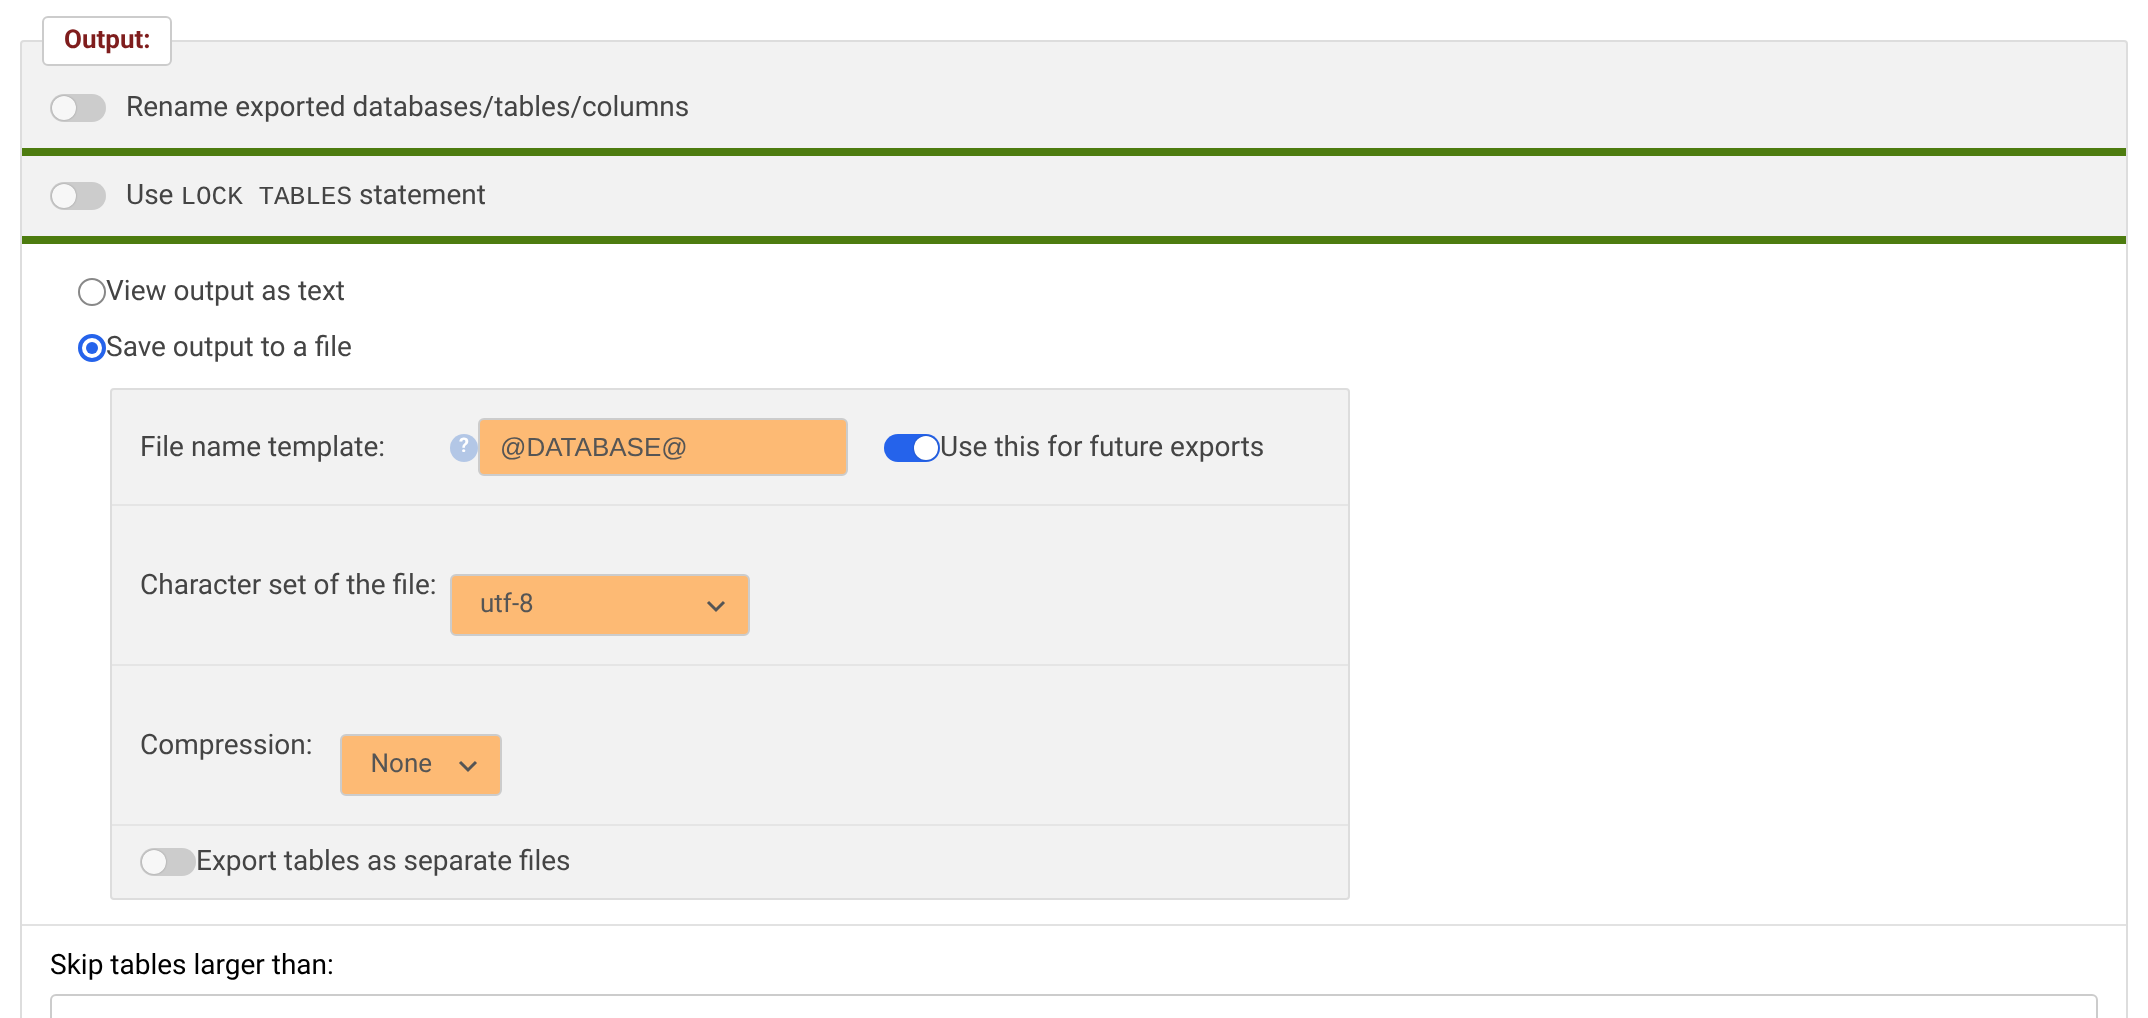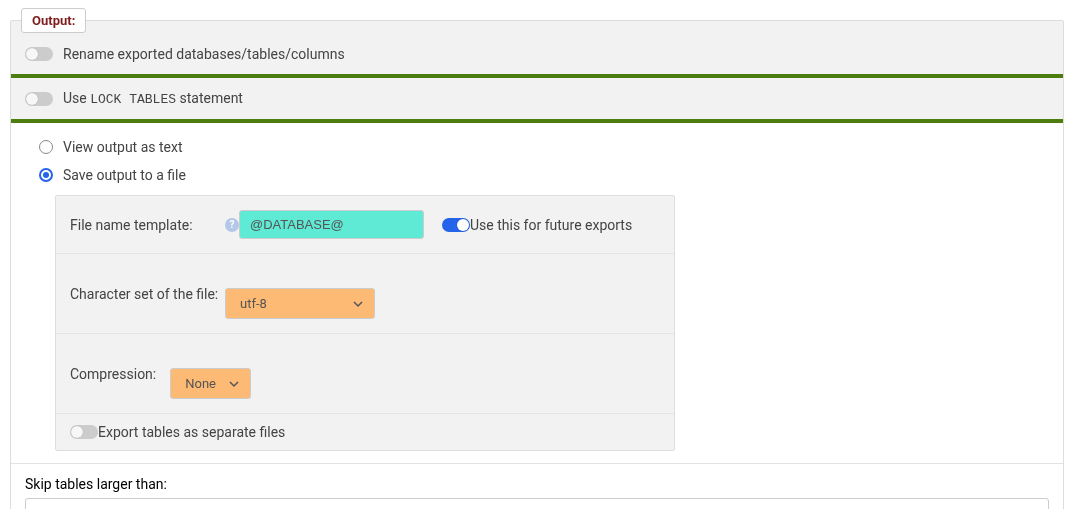--- a/index.html
+++ b/index.html
@@ -71,21 +71,21 @@
     }
     .radio.checked { border-color: #2563eb; border-width: 2px; }
     .radio.checked::after {
       content: "";
       position: absolute;
       top: 2px; left: 2px;
       width: 6px; height: 6px;
       border-radius: 50%;
       background: #2563eb;
     }
-    .radio-row { padding: 6px 14px; border-bottom:none; display:flex; align-items:center; gap:10px; }
+    .radio-row { padding: 6px 14px; border-bottom:none; display:flex; align-items:center; }
     .radio-block { background:#fff; padding: 10px 14px 8px 14px; border-bottom:1px solid #e2e2e2; }
     .mono { font-family: "Courier New", monospace; font-size: 13px; margin-top: 43px; }
 
     .sub-panel {
       margin: 6px 0 4px 30px;
       border: 1px solid #ddd;
       border-radius: 2px;
       background: #f2f2f2;
       max-width: 620px;
     }
@@ -99,21 +99,21 @@
     .sub-row:last-child { border-bottom: none; }
     .sub-label { min-width: 155px; color:#444; }
     .sub-label-short { min-width: auto; }
 
     .text-input {
       border: 1px solid #ccc;
       border-radius: 3px;
       padding: 6px 10px;
       font-size: 13px;
       color: #555;
-      background:#5eead4;
+      background:#fdba74;
       width: 185px;
     }
     .select {
       border: 1px solid #ccc;
       border-radius: 3px;
       padding: 7px 34px 7px 14px;
       font-size: 13px;
       color: #555;
       background:#fdba74;
       position: relative;

